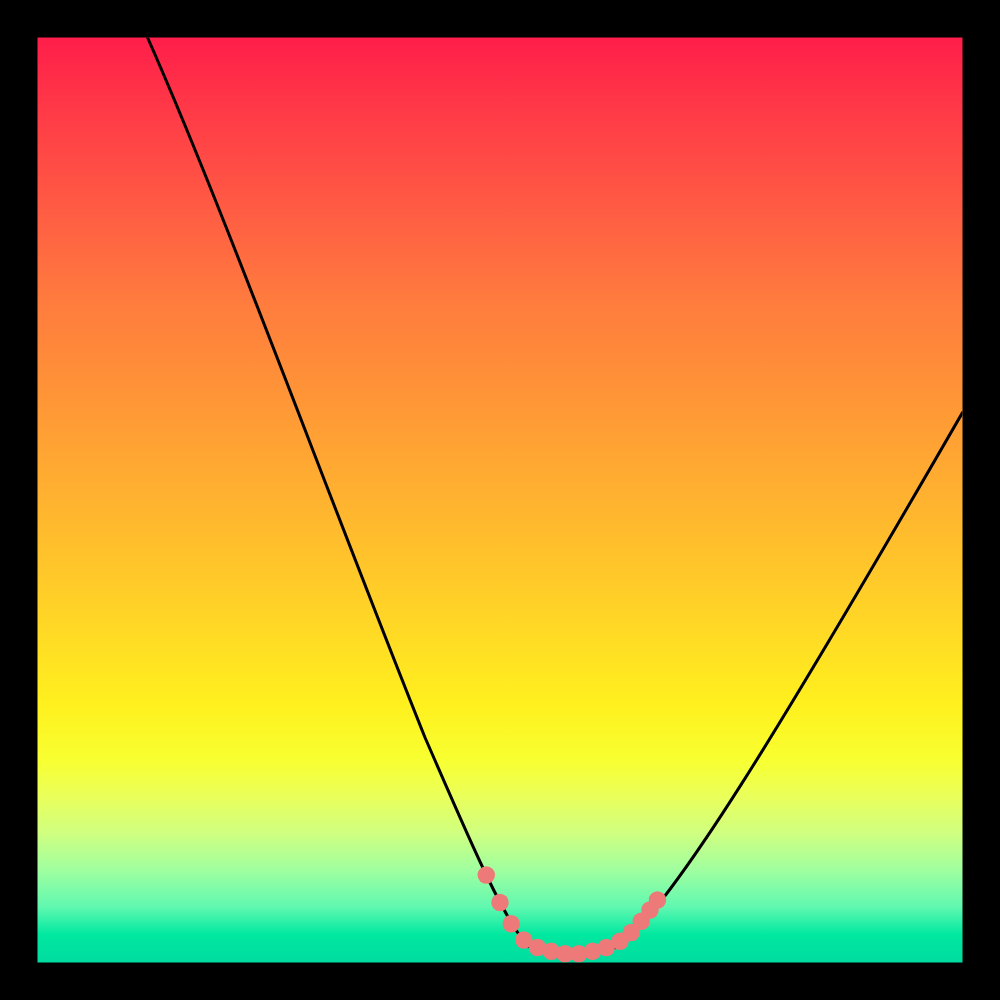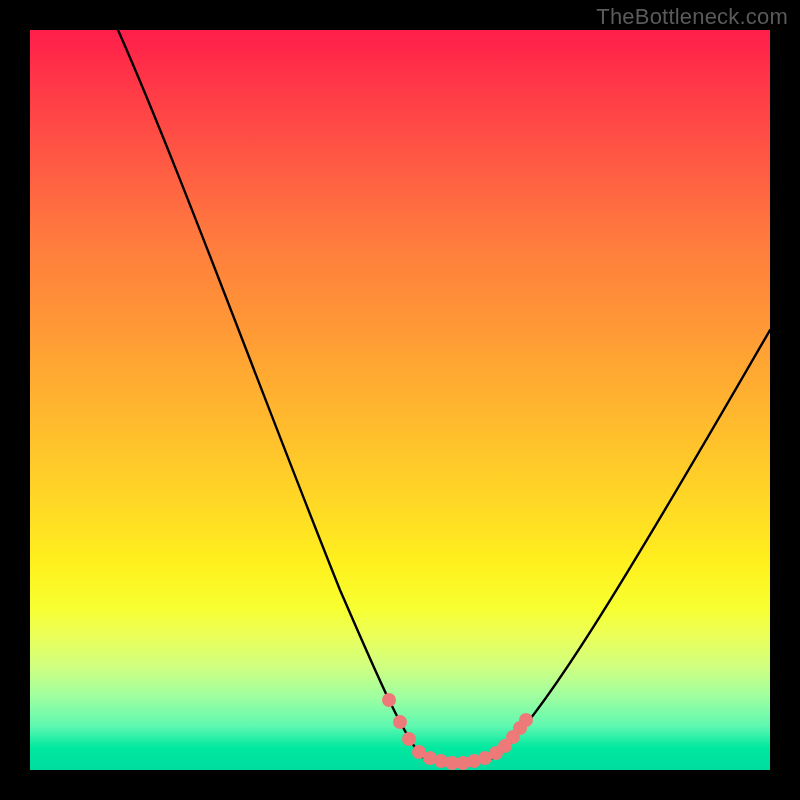--- a/index.html
+++ b/index.html
@@ -88,14 +88,13 @@
       <circle cx="444" cy="731" r="7"></circle>
       <circle cx="455" cy="728" r="7"></circle>
       <circle cx="466" cy="723" r="7"></circle>
       <circle cx="475" cy="716" r="7"></circle>
       <circle cx="483" cy="707" r="7"></circle>
       <circle cx="490" cy="698" r="7"></circle>
       <circle cx="496" cy="690" r="7"></circle>
     </g>
   </svg>
 
-  <div class="watermark">TheBottleneck.com</div>
 </div>
 
 </body></html>

